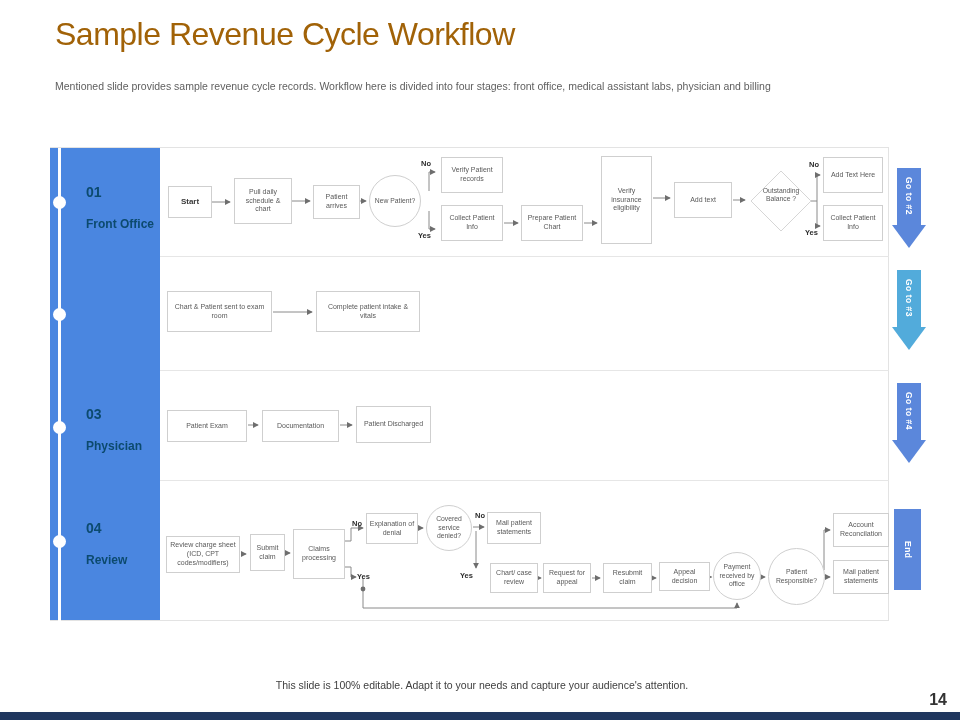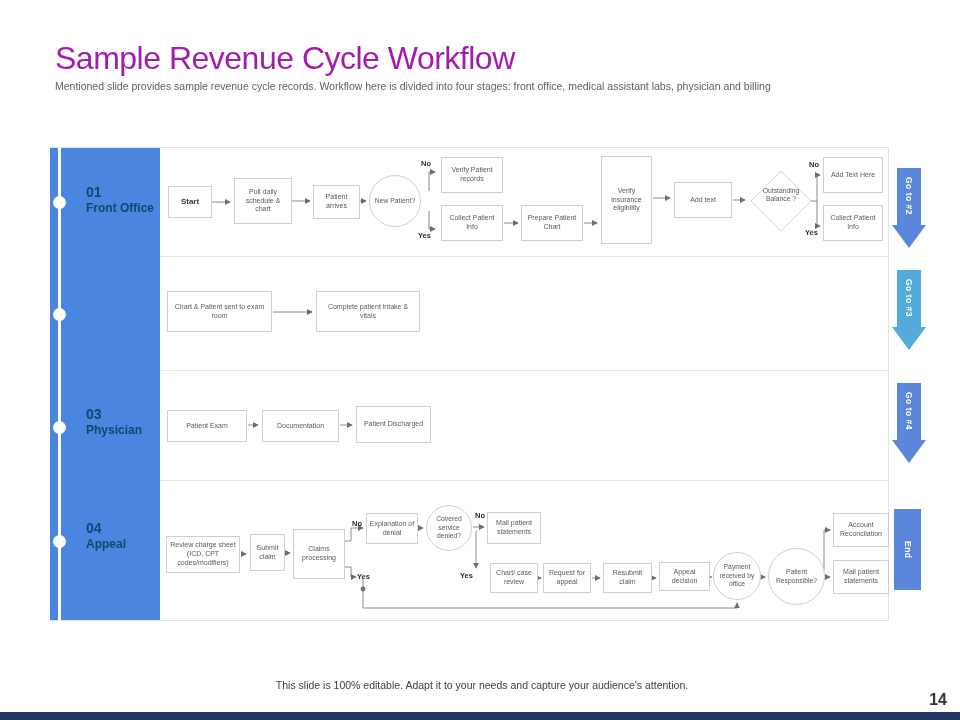--- a/index.html
+++ b/index.html
@@ -1,33 +1,33 @@
 <!DOCTYPE html>
 <html style="--stage-panel: #4a86e0; --goto-arrow: #5b87db; --goto-arrow-alt: #52abdb; --footer-bar: #20375f;"><head>
 <meta charset="utf-8">
 <style>
   * { margin:0; padding:0; box-sizing:border-box; }
   html,body { background:#fff; }
   body { font-family:"Liberation Sans", sans-serif; }
   .slide { position:relative; width:960px; height:720px; background:#fff; overflow:hidden; }
 
-  .title { position:absolute; left:55px; top:40px; font-size:32px; font-weight:500;
-           letter-spacing:-0.5px; color:#a21caf; }
+  .title { position:absolute; left:55px; top:16px; font-size:32px; font-weight:500;
+           letter-spacing:-0.5px; color:#a16207; }
   .subtitle { position:absolute; left:55px; top:80px; width:850px; font-size:10.5px; color:#5f5f5f; }
 
   .chart-frame { position:absolute; left:50px; top:147px; width:839px; height:474px;
                  border-top:1px solid #e3e3e3; border-bottom:1px solid #e3e3e3; border-right:1px solid #e3e3e3; }
   .row-sep { position:absolute; left:160px; width:729px; height:1px; background:#e6e6e6; }
 
   .sidebar { position:absolute; left:50px; top:148px; width:110px; height:472px; background:var(--stage-panel,#4a86e0); }
   .timeline-line { position:absolute; left:58px; top:148px; width:3px; height:484px; background:#fff; }
   .timeline-dot { position:absolute; left:53px; width:13px; height:13px; border-radius:50%; background:#fff; }
   .stage { position:absolute; left:86px; width:72px; color:#0c4a6e; }
   .stage-num { font-size:14px; font-weight:bold; }
-  .stage-name { font-size:12px; font-weight:bold; line-height:1.2; margin-top:1px; }
+  .stage-name { font-size:12px; font-weight:bold; line-height:1.2; margin-top:17px; }
 
   .node { position:absolute; border:1px solid #cfcfcf; background:#fff; color:#595959;
           font-size:7px; line-height:1.25; display:flex; align-items:center; justify-content:center;
           text-align:center; padding:1px 2px; }
   .node.bold { font-weight:bold; color:#3a3a3a; font-size:8px; }
   .circle { border-radius:50%; font-size:6.8px; }
   .blabel { position:absolute; font-size:7.5px; font-weight:bold; color:#2d2d2d; }
 
   .diamond-wrap { position:absolute; left:749px; top:169px; width:64px; height:64px; }
   .diamond-wrap svg { position:absolute; inset:0; }
@@ -74,21 +74,21 @@
   <div class="stage" style="top:184px">
     <div class="stage-num">01</div>
     <div class="stage-name">Front Office</div>
   </div>
   <div class="stage" style="top:406px">
     <div class="stage-num">03</div>
     <div class="stage-name">Physician</div>
   </div>
   <div class="stage" style="top:520px">
     <div class="stage-num">04</div>
-    <div class="stage-name">Appeal</div>
+    <div class="stage-name">Review</div>
   </div>
 
   <svg class="connectors" width="960" height="720" viewBox="0 0 960 720">
     <defs>
       <marker id="ah" markerWidth="7" markerHeight="7" refX="5.2" refY="3" orient="auto">
         <path d="M0,0 L6,3 L0,6 z" fill="#6e6e6e"></path>
       </marker>
     </defs>
     <g stroke="#8a8a8a" stroke-width="1" fill="none">
       <path d="M212,202 H230" marker-end="url(#ah)"></path>

